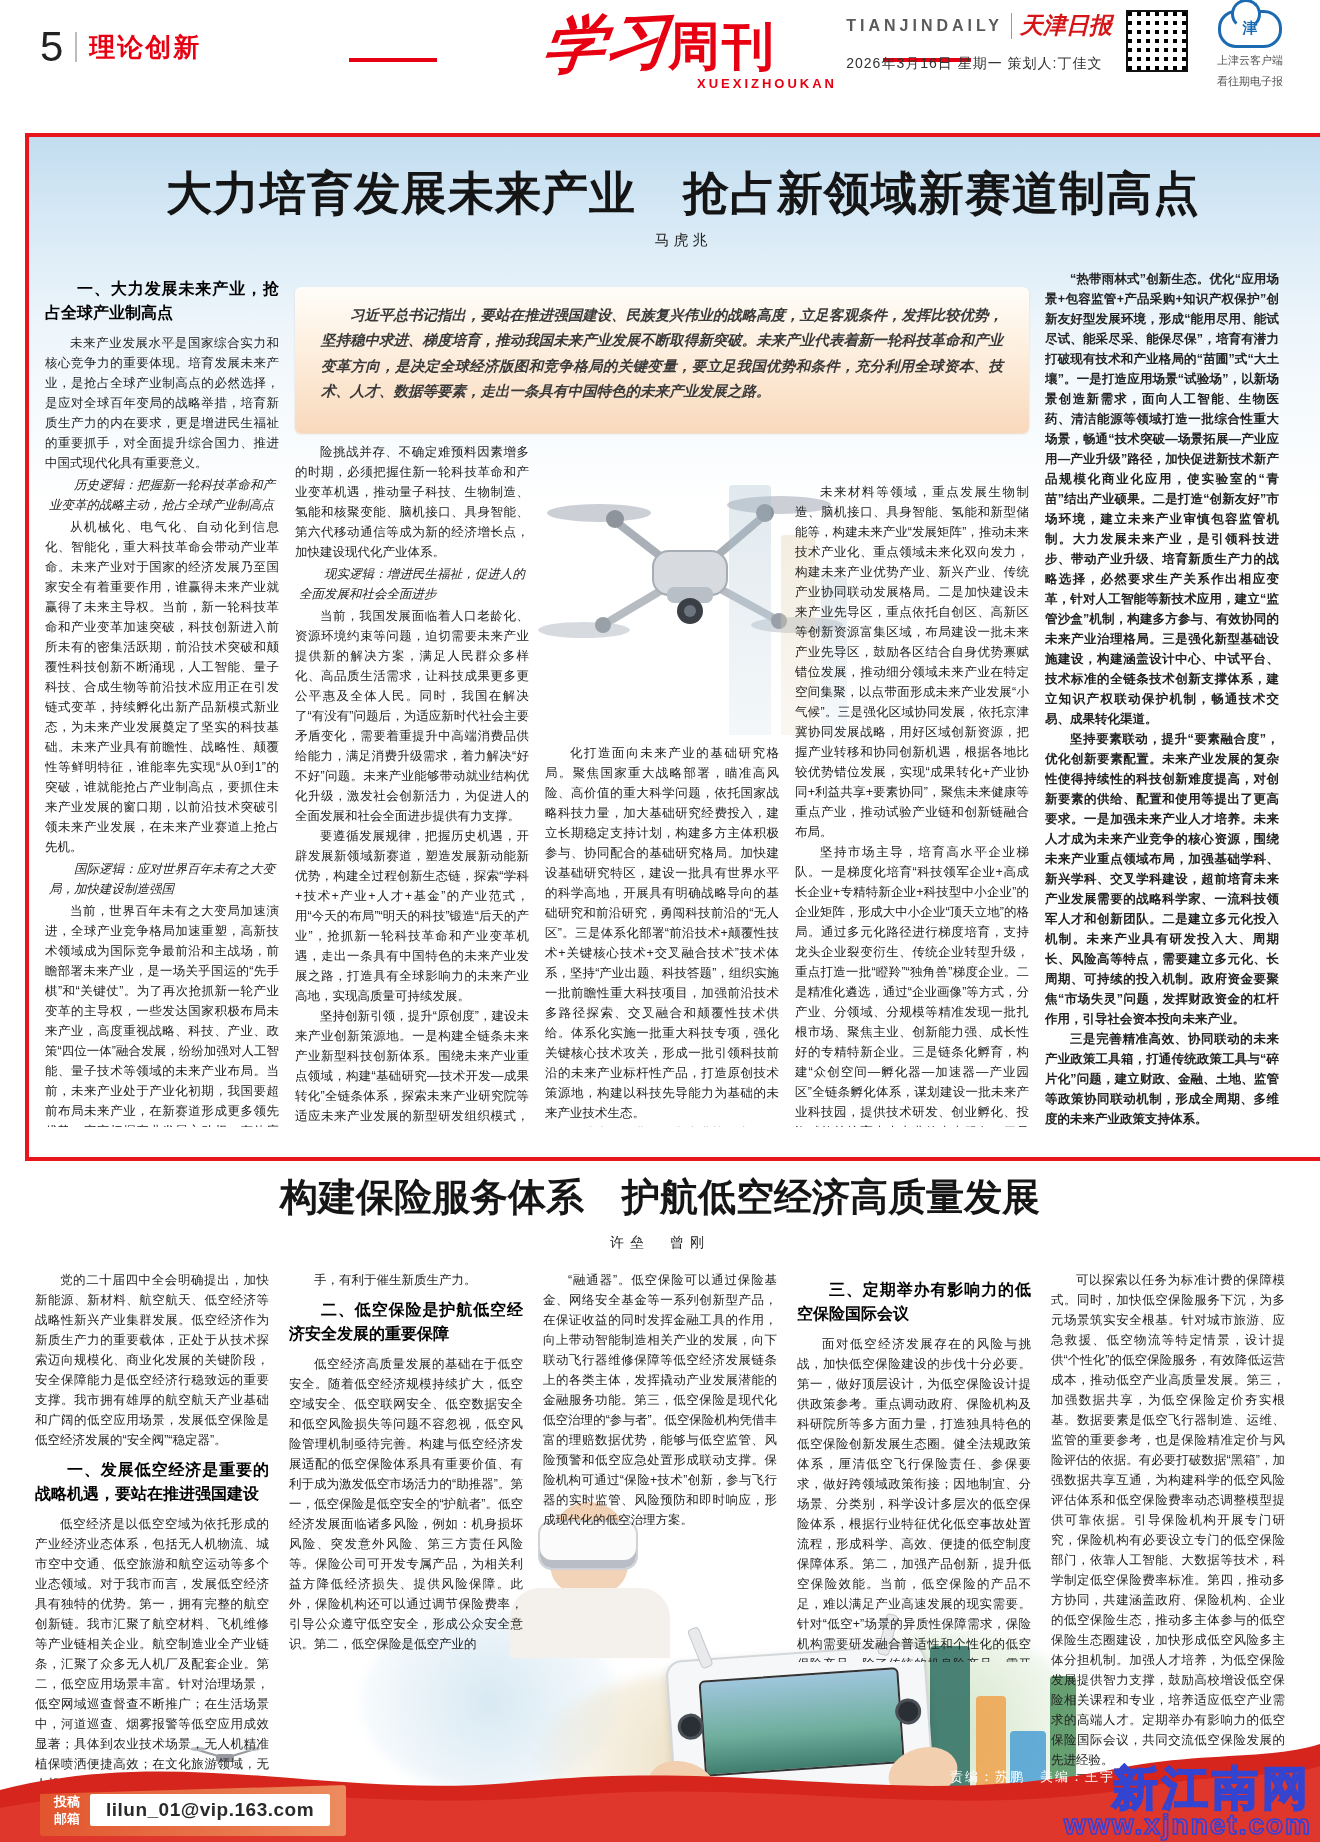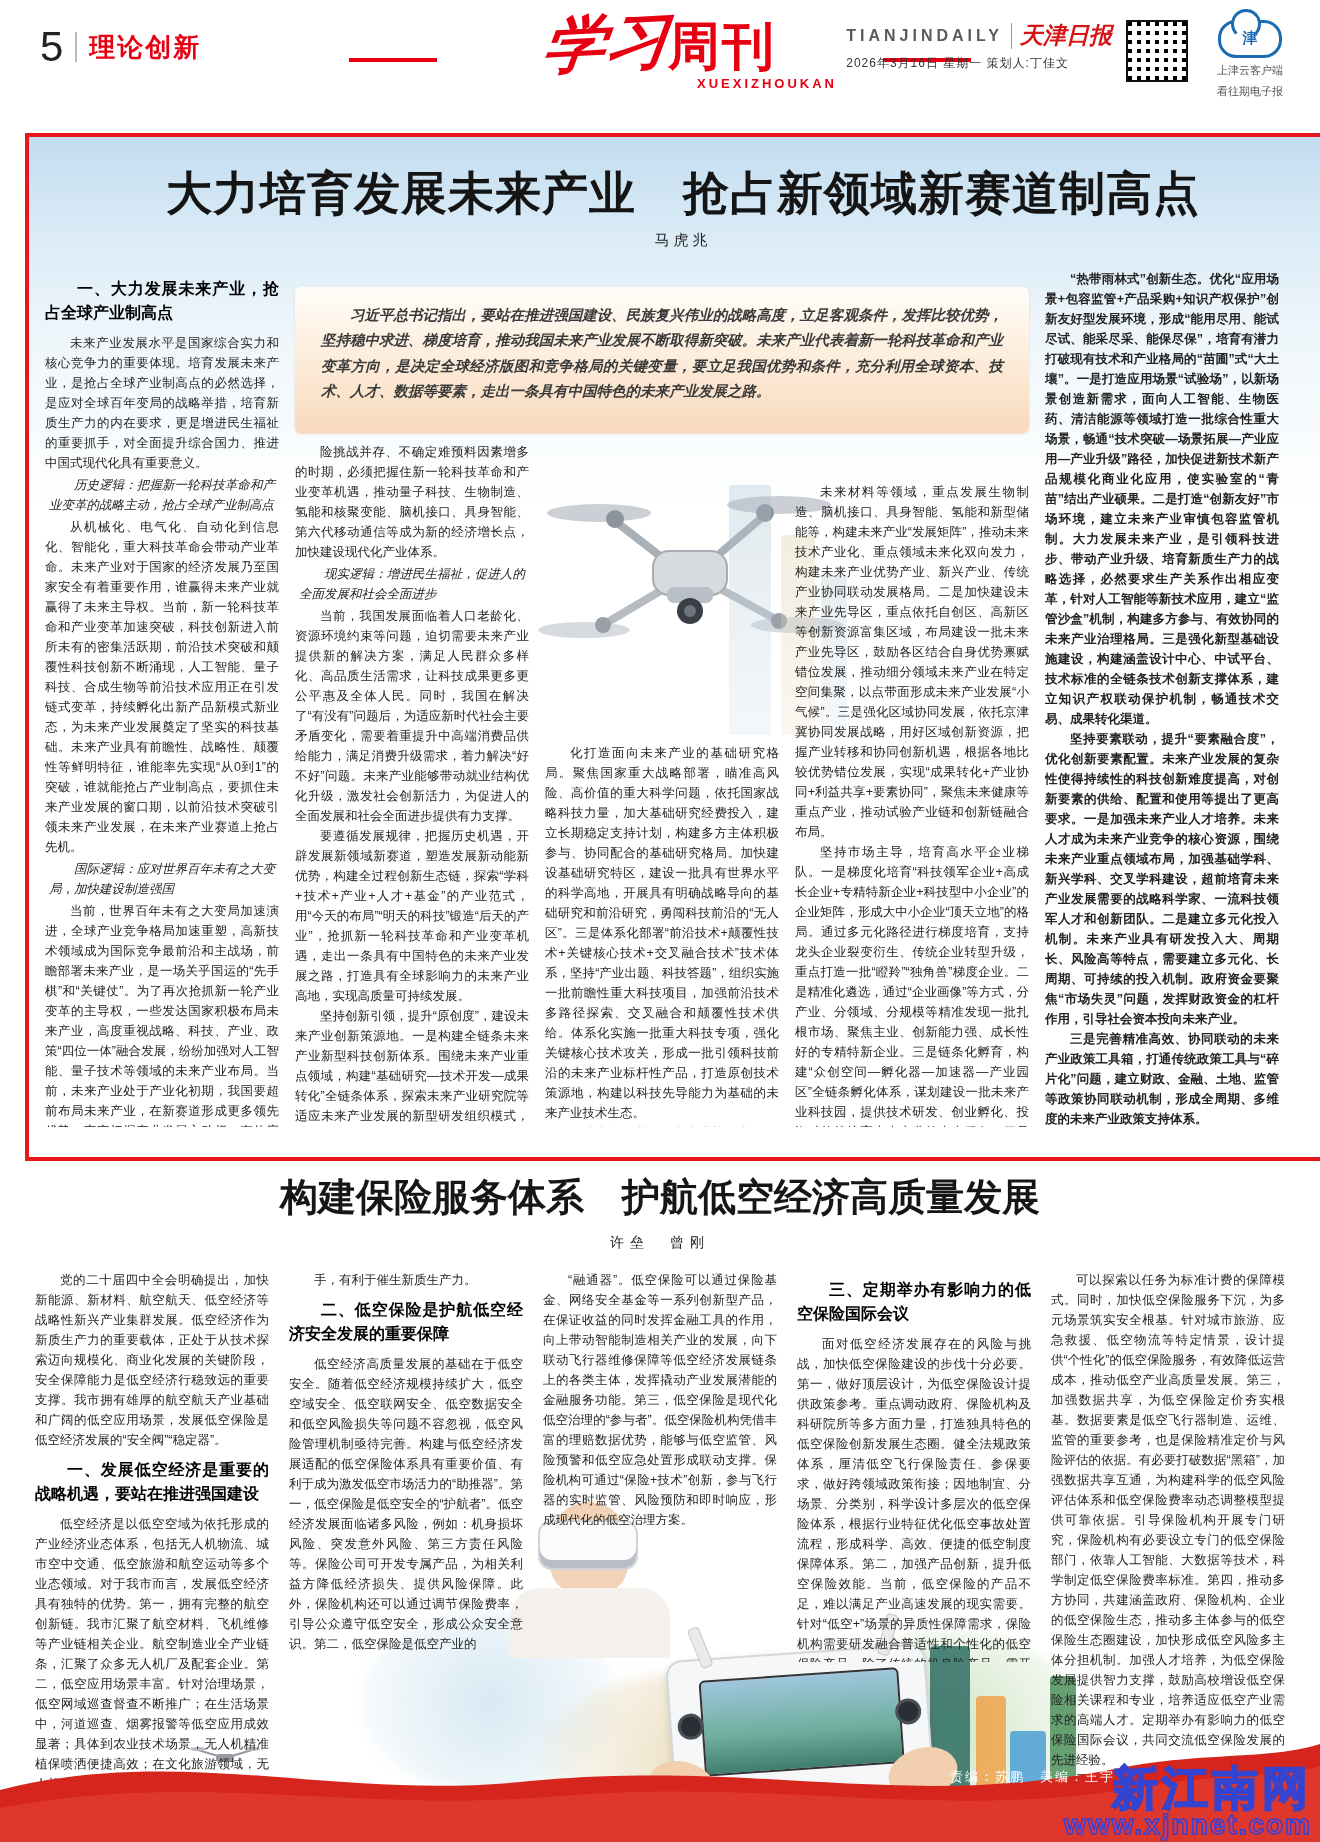--- a/index.html
+++ b/index.html
@@ -12,26 +12,26 @@
   .pageno .bar{width:2px;height:30px;background:#bbb;}
   .pageno .sec{font-size:26px;font-weight:700;color:#e60012;letter-spacing:2px;}
   .logo{position:absolute;left:50%;top:12px;transform:translateX(-50%);text-align:center;width:430px;}
   .logo .row{display:flex;align-items:baseline;justify-content:center;position:relative;}
   .logo .script{font-family:"Liberation Serif",serif;font-style:italic;font-weight:900;
         font-size:62px;color:#e60012;transform:skewX(-10deg) rotate(-3deg);line-height:1;}
   .logo .block{font-weight:900;font-size:52px;color:#e60012;letter-spacing:2px;line-height:1;}
   .logo .hline{position:absolute;top:46px;width:88px;height:4px;background:#e60012;}
   .logo .hline.l{left:-96px;} .logo .hline.r{right:-96px;}
   .logo .pinyin{font-size:13px;font-weight:700;color:#e60012;letter-spacing:3px;text-align:right;margin-top:2px;padding-right:38px;}
-  .mast-right{position:absolute;right:22px;top:20px;display:flex;gap:14px;align-items:flex-start;}
+  .mast-right{position:absolute;right:22px;top:10px;display:flex;gap:14px;align-items:flex-start;}
   .brand .r1{display:flex;align-items:center;gap:8px;}
   .brand .en{font-size:16px;font-weight:700;color:#5a5a5a;letter-spacing:4px;}
   .brand .sep{width:1px;height:26px;background:#999;}
   .brand .cn{font-family:"Liberation Serif",serif;font-style:italic;font-weight:900;font-size:23px;color:#d61518;}
-  .brand .r2{font-size:12px;color:#333;margin-top:4px;letter-spacing:1px;}
+  .brand .r2{font-size:14px;color:#333;margin-top:14px;letter-spacing:1px;}
   .qr{width:58px;height:58px;border:2px solid #111;background:
       repeating-linear-gradient(0deg,#000 0 4px,#fff 4px 9px),
       repeating-linear-gradient(90deg,#000 0 4px,#fff 4px 9px);
       background-blend-mode:screen;}
   .cloudbox{width:96px;text-align:center;}
   .cloud{position:relative;width:58px;height:32px;margin:0 auto;border:3px solid #1b6ab2;border-radius:18px;background:#fff;}
   .cloud:before{content:"";position:absolute;left:10px;top:-14px;width:24px;height:24px;border:3px solid #1b6ab2;
       border-radius:50%;background:#fff;border-bottom-color:#fff;}
   .cloud .z{position:relative;z-index:2;font-size:15px;font-weight:700;color:#1b6ab2;line-height:30px;}
   .cloudbox .cap{font-size:11px;color:#555;line-height:1.5;margin-top:4px;}
@@ -278,19 +278,26 @@
     </div>
   </div>
 
   <svg class="ribbon-svg" viewBox="0 0 1320 150" preserveAspectRatio="none">
     <path d="M0,98 C180,52 330,108 520,90 C760,66 900,120 1120,76 C1200,60 1270,68 1320,52 L1320,150 L0,150 Z" fill="#d6251c"></path>
     <path d="M0,116 C200,78 360,122 560,104 C780,86 940,130 1150,94 C1230,80 1285,86 1320,74 L1320,150 L0,150 Z" fill="#e8473a" opacity="0.55"></path>
   </svg>
 
   <div class="editors">责编：苏鹏　美编：王宇</div>
 
+  <div class="submitbox">
+    <div class="lbl">
+      <div>投稿</div>
+      <div>邮箱</div>
+    </div>
+    <div class="mail">lilun_01@vip.163.com</div>
+  </div>
 
   <div class="wm">
     <div class="n">新江南网</div>
     <div class="u">www.xjnnet.com</div>
   </div>
 
 </div>
 
 </body></html>

